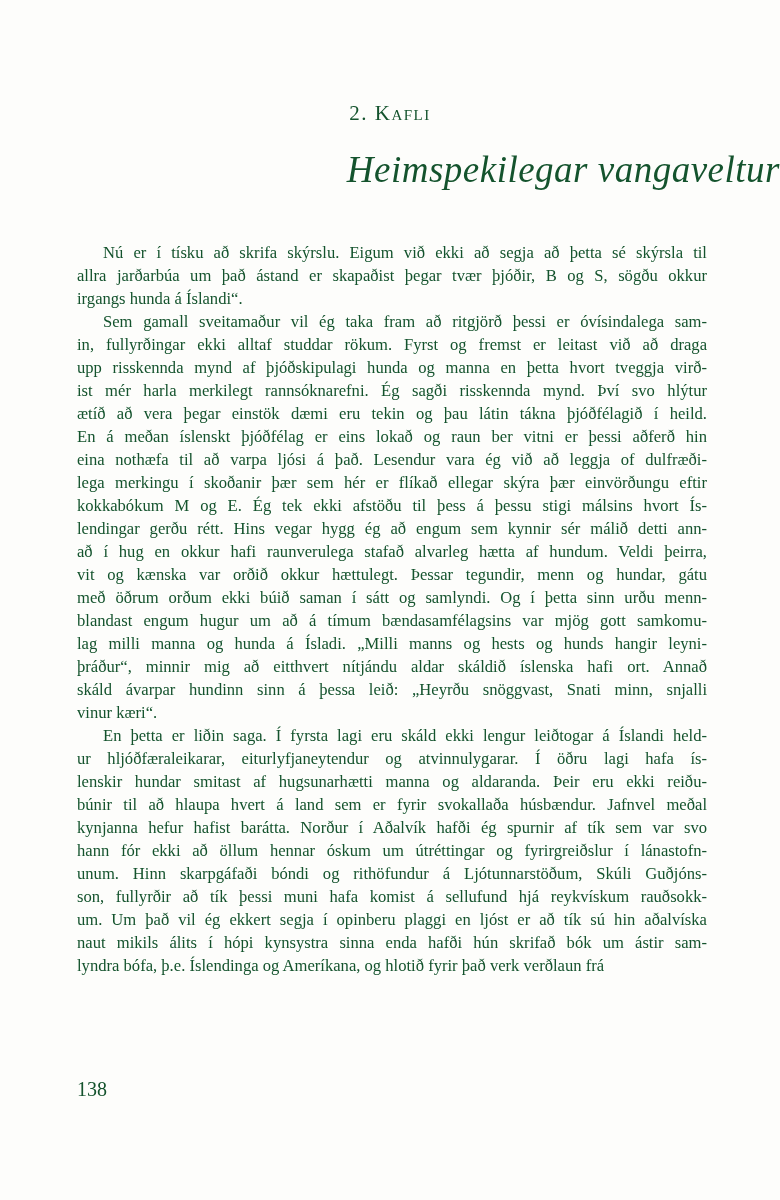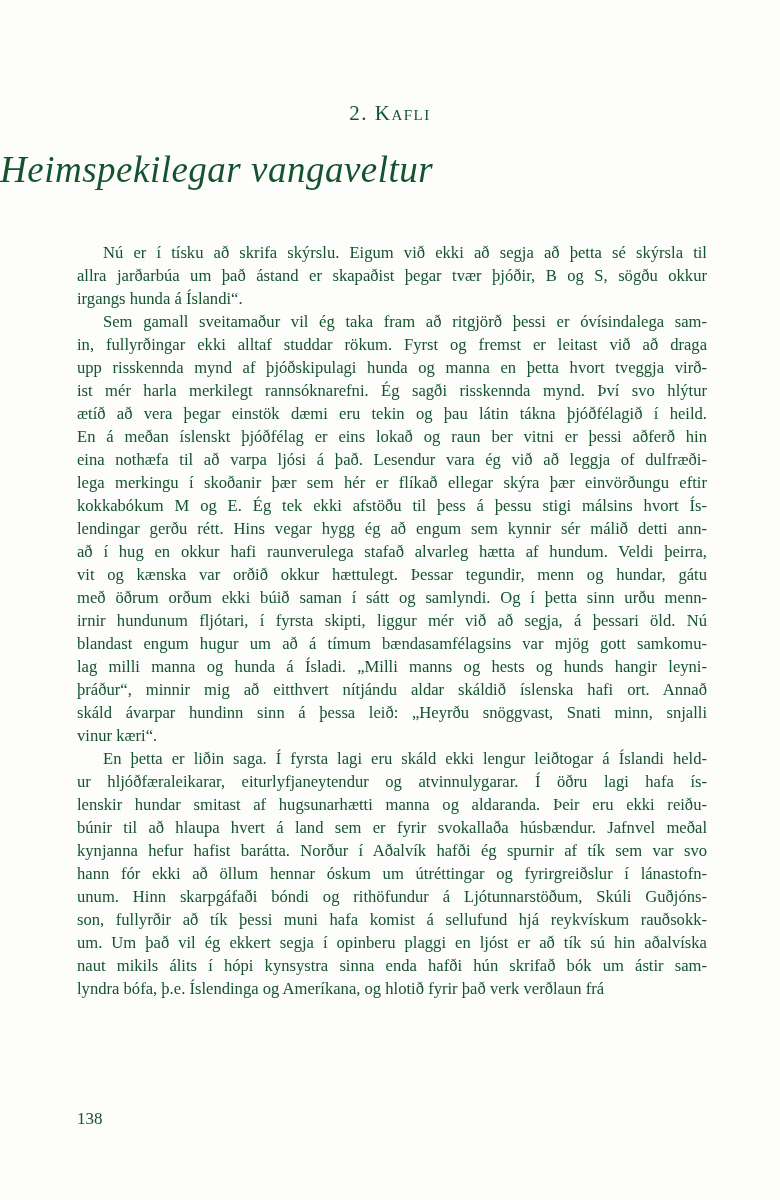--- a/index.html
+++ b/index.html
@@ -25,21 +25,21 @@
     text-align: center;
     font-size: 21px;
     font-variant: small-caps;
     letter-spacing: 1.5px;
   }
   .chapter-title {
     position: absolute;
     top: 148px;
     left: 0;
     width: 100%;
-    text-align: left;
+    text-align: right;
     font-style: italic;
     font-weight: normal;
     font-size: 37px;
     letter-spacing: 0.5px;
     margin: 0;
   }
   .body-text {
     position: absolute;
     top: 241px;
     left: 77px;
@@ -55,22 +55,21 @@
   .line.first {
     text-indent: 26px;
   }
   .line.last {
     text-align-last: left;
   }
   .page-number {
     position: absolute;
     top: 1078px;
     left: 77px;
-    font-size: 17px;
-    margin-top: 31px;
+    font-size: 20px;
   }
 </style>
 </head>
 <body>
 
 <div class="page">
   <div class="chapter-number">2. Kafli</div>
   <h1 class="chapter-title">Heimspekilegar vangaveltur</h1>
   <div class="body-text">
       <div class="para">
@@ -85,21 +84,20 @@
         <div class="line">ist mér harla merkilegt rannsóknarefni. Ég sagði risskennda mynd. Því svo hlýtur</div>
         <div class="line">ætíð að vera þegar einstök dæmi eru tekin og þau látin tákna þjóðfélagið í heild.</div>
         <div class="line">En á meðan íslenskt þjóðfélag er eins lokað og raun ber vitni er þessi aðferð hin</div>
         <div class="line">eina nothæfa til að varpa ljósi á það. Lesendur vara ég við að leggja of dulfræði-</div>
         <div class="line">lega merkingu í skoðanir þær sem hér er flíkað ellegar skýra þær einvörðungu eftir</div>
         <div class="line">kokkabókum M og E. Ég tek ekki afstöðu til þess á þessu stigi málsins hvort Ís-</div>
         <div class="line">lendingar gerðu rétt. Hins vegar hygg ég að engum sem kynnir sér málið detti ann-</div>
         <div class="line">að í hug en okkur hafi raunverulega stafað alvarleg hætta af hundum. Veldi þeirra,</div>
         <div class="line">vit og kænska var orðið okkur hættulegt. Þessar tegundir, menn og hundar, gátu</div>
         <div class="line">með öðrum orðum ekki búið saman í sátt og samlyndi. Og í þetta sinn urðu menn-</div>
-        <div class="line">irnir hundunum fljótari, í fyrsta skipti, liggur mér við að segja, á þessari öld. Nú</div>
         <div class="line">blandast engum hugur um að á tímum bændasamfélagsins var mjög gott samkomu-</div>
         <div class="line">lag milli manna og hunda á Ísladi. „Milli manns og hests og hunds hangir leyni-</div>
         <div class="line">þráður“, minnir mig að eitthvert nítjándu aldar skáldið íslenska hafi ort. Annað</div>
         <div class="line">skáld ávarpar hundinn sinn á þessa leið: „Heyrðu snöggvast, Snati minn, snjalli</div>
         <div class="line last">vinur kæri“.</div>
       </div>
       <div class="para">
         <div class="line first">En þetta er liðin saga. Í fyrsta lagi eru skáld ekki lengur leiðtogar á Íslandi held-</div>
         <div class="line">ur hljóðfæraleikarar, eiturlyfjaneytendur og atvinnulygarar. Í öðru lagi hafa ís-</div>
         <div class="line">lenskir hundar smitast af hugsunarhætti manna og aldaranda. Þeir eru ekki reiðu-</div>

